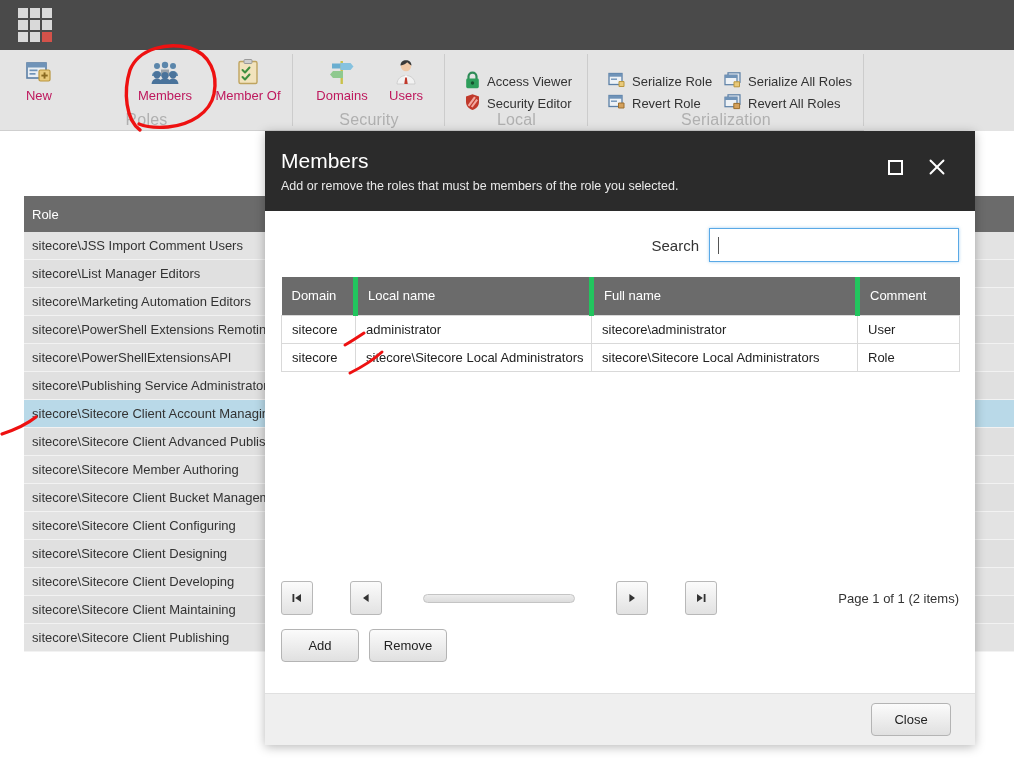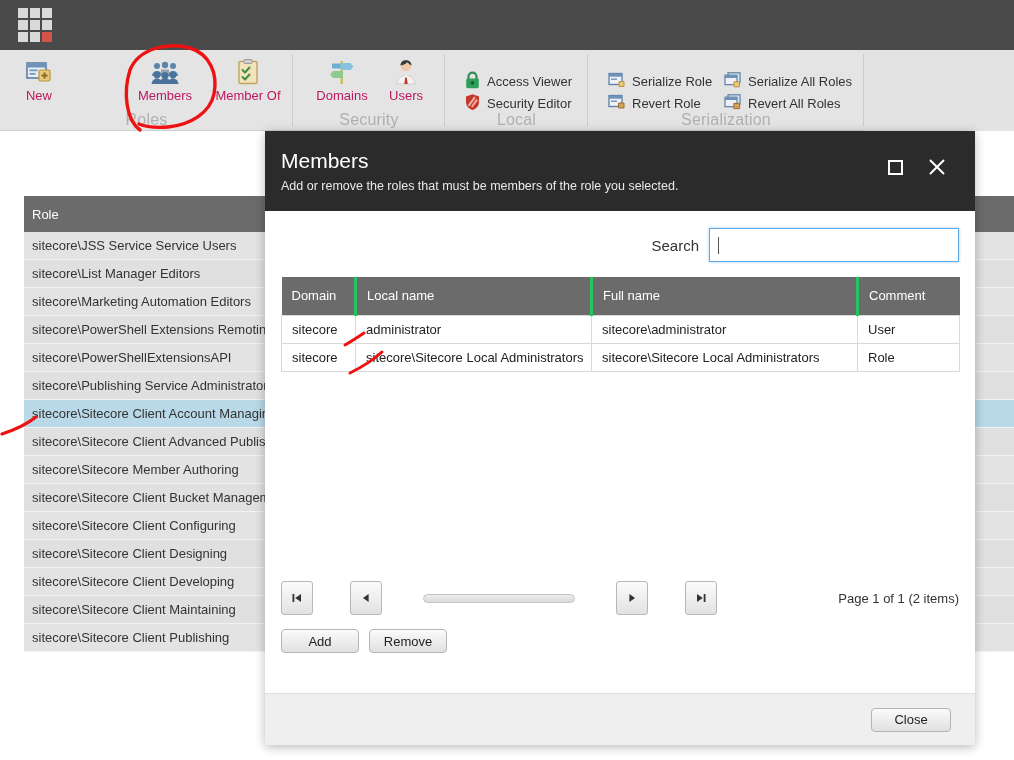--- a/index.html
+++ b/index.html
@@ -161,21 +161,21 @@
   table.mtable {
     width: 100%; border-collapse: collapse;
     margin-top: 15px;
     table-layout: fixed;
   }
   table.mtable thead th {
     background: #6b6b6b; color: #ffffff;
     font-size: 13px; font-weight: normal;
     text-align: left;
     height: 38px; padding: 0 10px;
-    border-right: 3px solid #22c55e;
+    border-right: 5px solid #22c55e;
   }
   table.mtable thead th:last-child { border-right: none; }
   table.mtable tbody td {
     height: 28px; padding: 0 10px;
     font-size: 13px; color: #222222;
     border: 1px solid #d9d9d9;
     background: #ffffff;
     white-space: nowrap; overflow: hidden;
   }
 
@@ -201,21 +201,21 @@
   }
   .pinfo {
     margin-left: auto;
     font-size: 13px; color: #333333;
   }
   .actionbtns {
     position: absolute; left: 16px; top: 418px;
     display: flex; gap: 10px;
   }
   .btn {
-    min-width: 78px; height: 24px;
+    min-width: 78px; height: 33px;
     padding: 0 4px;
     background: linear-gradient(#fbfbfb, #e0e0e0);
     border: 1px solid #b4b4b4; border-radius: 4px;
     font-size: 13px; color: #222222;
     display: flex; align-items: center; justify-content: center;
     cursor: default;
   }
   .modal-foot {
     height: 52px; background: #efefef;
     border-top: 1px solid #e0e0e0;
@@ -410,21 +410,21 @@
       <div class="gtitle">Serialization</div>
       <div class="sep"></div>
     </div>
   </div>
 
   <div class="page-bg"></div>
   <div class="grid-wrap">
     <div class="grid-head">Role</div>
     <div id="roles-rows">
         <div class="grid-row">
-          <span>sitecore\JSS Service Service Users</span>
+          <span>sitecore\JSS Import Comment Users</span>
         </div>
         <div class="grid-row alt">
           <span>sitecore\List Manager Editors</span>
         </div>
         <div class="grid-row">
           <span>sitecore\Marketing Automation Editors</span>
         </div>
         <div class="grid-row alt">
           <span>sitecore\PowerShell Extensions Remoting</span>
         </div>

